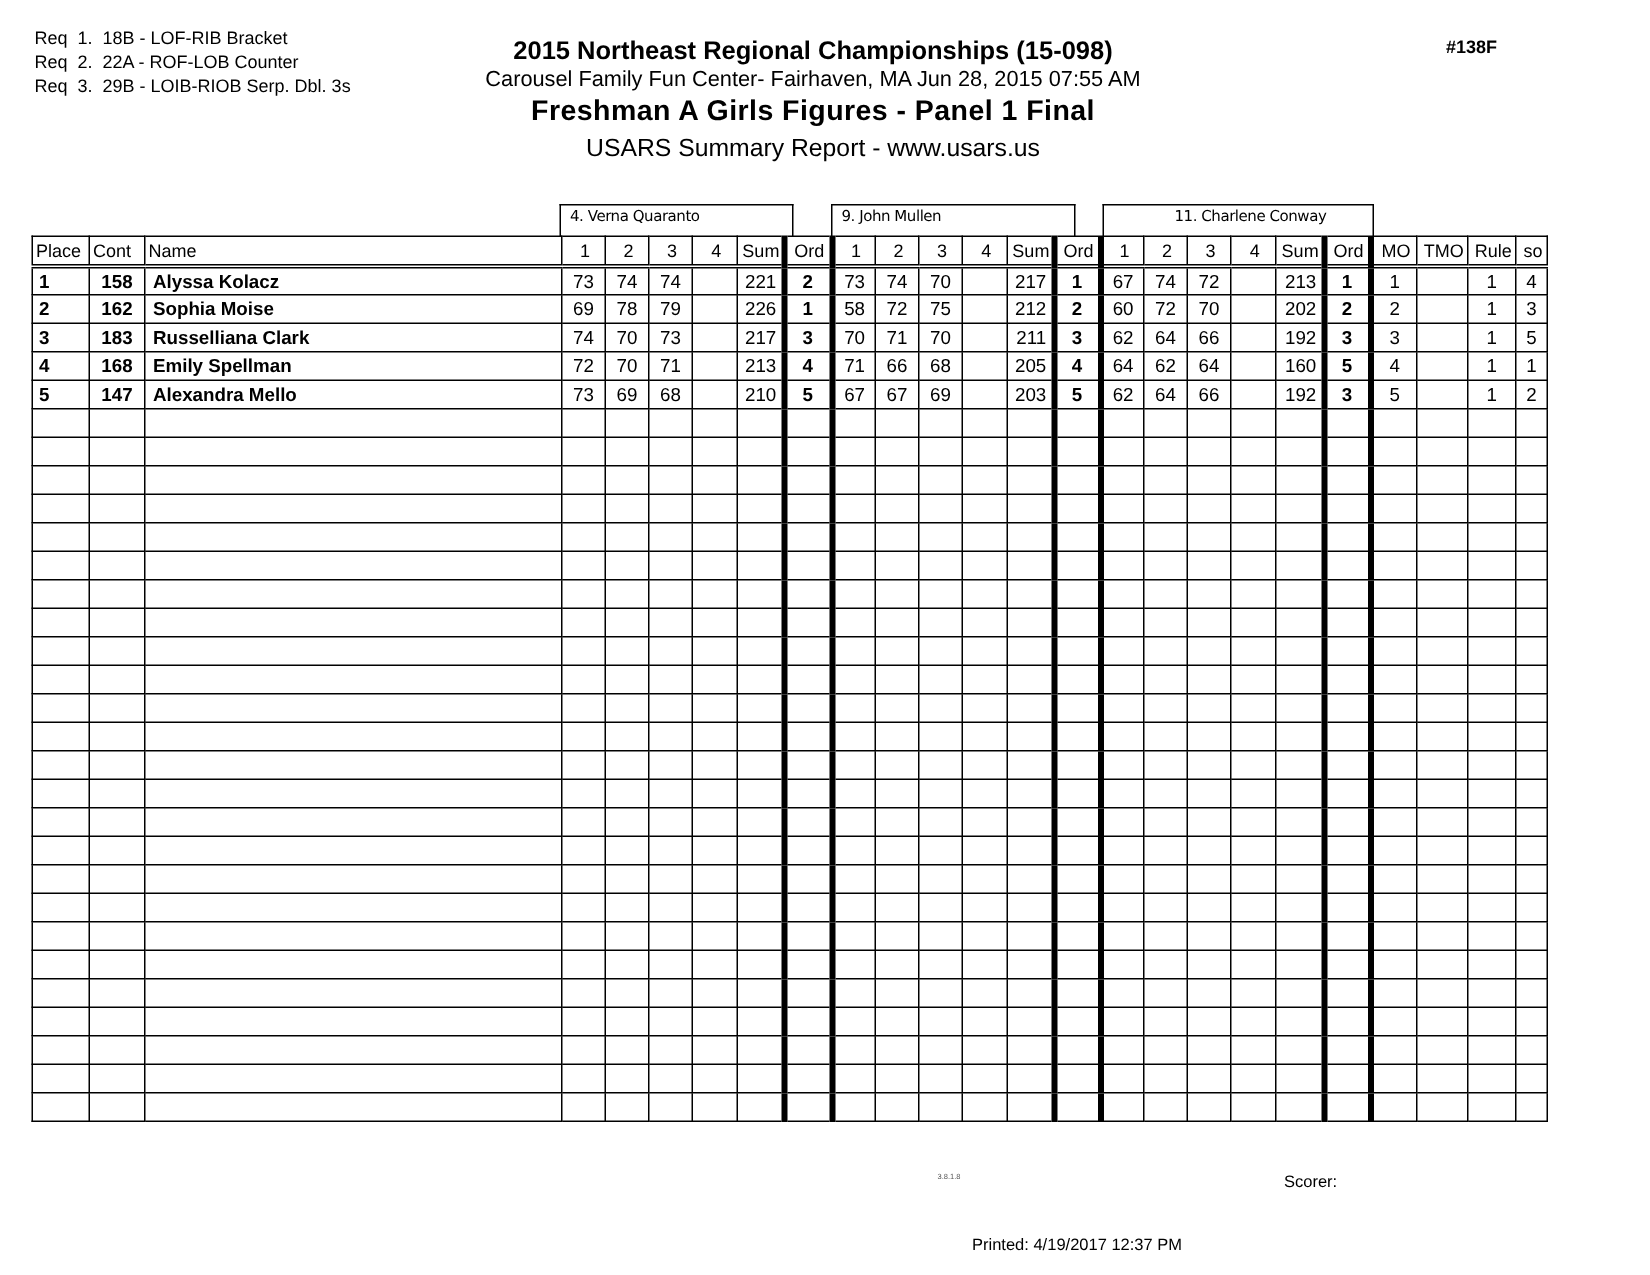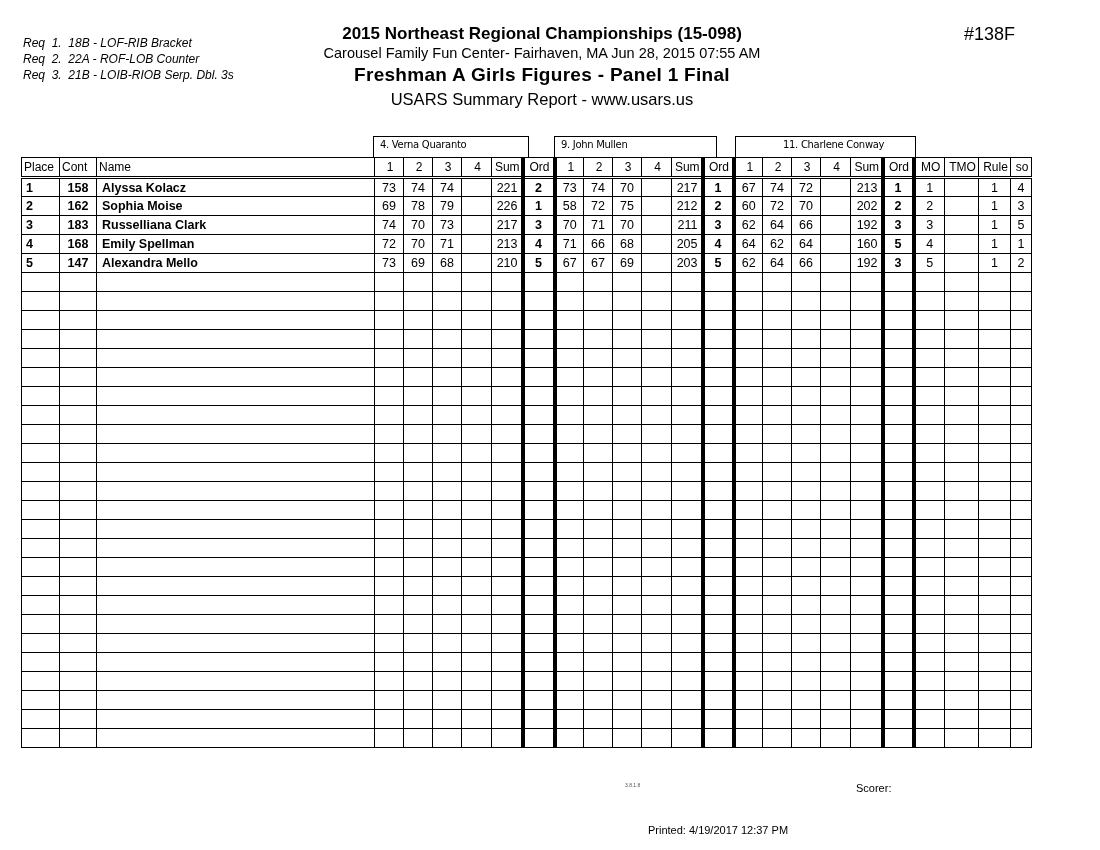--- a/index.html
+++ b/index.html
@@ -1,24 +1,24 @@
 <!DOCTYPE html>
 <html><head>
 <meta charset="utf-8">
 <style>
   html, body { margin:0; padding:0; background:#ffffff; }
   body { width:1100px; height:850px; position:relative; overflow:hidden; font-family:"Liberation Sans", sans-serif; color:#000; }
-  .reqs { position:absolute; left:23px; top:35px; font-size:12px; line-height:16px;font-style:italic; }
+  .reqs { position:absolute; left:23px; top:17px; font-size:12px; line-height:16px; }
   .reqs div { white-space:pre; }
   .hdr { position:absolute; left:0; width:1100px; text-align:center; white-space:nowrap; }
   .t1 { top:24px; font-size:17px; font-weight:bold; left:-8px; }
   .t2 { top:45px; font-size:14.5px; left:-8px; }
   .t3 { top:64px; font-size:19px; font-weight:bold; left:-8px; letter-spacing:0.3px; }
   .t4 { top:90px; font-size:16.5px; left:-8px; }
-  .eventnum { position:absolute; left:964px; top:24px; font-size:18px; font-weight:normal; }
+  .eventnum { position:absolute; left:964px; top:24px; font-size:12px; font-weight:bold; }
 
   .judgebox { position:absolute; top:136px; height:22px; border:1px solid #000; border-bottom:none; font-size:10px; box-sizing:border-box; padding:2px 0 0 6px; font-family:"DejaVu Sans", sans-serif; letter-spacing:-0.3px; }
 
   table.grid { position:absolute; left:21px; top:157px; border-collapse:collapse; table-layout:fixed; }
   table.grid td { border:1px solid #000; height:19px; padding:0; font-size:12px; white-space:nowrap; overflow:hidden; box-sizing:border-box; }
   table.grid tr.head td { height:20px; padding-left:2px; border-bottom:3px double #000; }
   table.grid td.c { text-align:center; }
   table.grid td.r { text-align:right; padding-right:3px;margin-top:24px; }
   table.grid td.l { padding-left:4px; }
   table.grid td.b { font-weight:bold; }
@@ -29,21 +29,21 @@
   .footer-ver { position:absolute; left:625px; top:782px; font-size:5px; color:#555; }
   .footer-printed { position:absolute; left:648px; top:824px; font-size:11px; }
   .footer-scorer { position:absolute; left:856px; top:782px; font-size:11px; }
 </style>
 </head>
 <body>
 
 <div class="reqs">
   <div>Req  1.  18B - LOF-RIB Bracket</div>
   <div>Req  2.  22A - ROF-LOB Counter</div>
-  <div>Req  3.  21B - LOIB-RIOB Serp. Dbl. 3s</div>
+  <div>Req  3.  29B - LOIB-RIOB Serp. Dbl. 3s</div>
 </div>
 
 <div class="hdr t1">2015 Northeast Regional Championships (15-098)</div>
 <div class="hdr t2">Carousel Family Fun Center- Fairhaven, MA  Jun 28, 2015  07:55 AM</div>
 <div class="hdr t3">Freshman A Girls Figures - Panel 1 Final</div>
 <div class="hdr t4">USARS Summary Report - www.usars.us</div>
 <div class="eventnum">#138F</div>
 
 <div class="judgebox" style="left:373px;width:156px;">4.  Verna Quaranto</div>
 <div class="judgebox" style="left:554px;width:163px;">9.  John Mullen</div>

